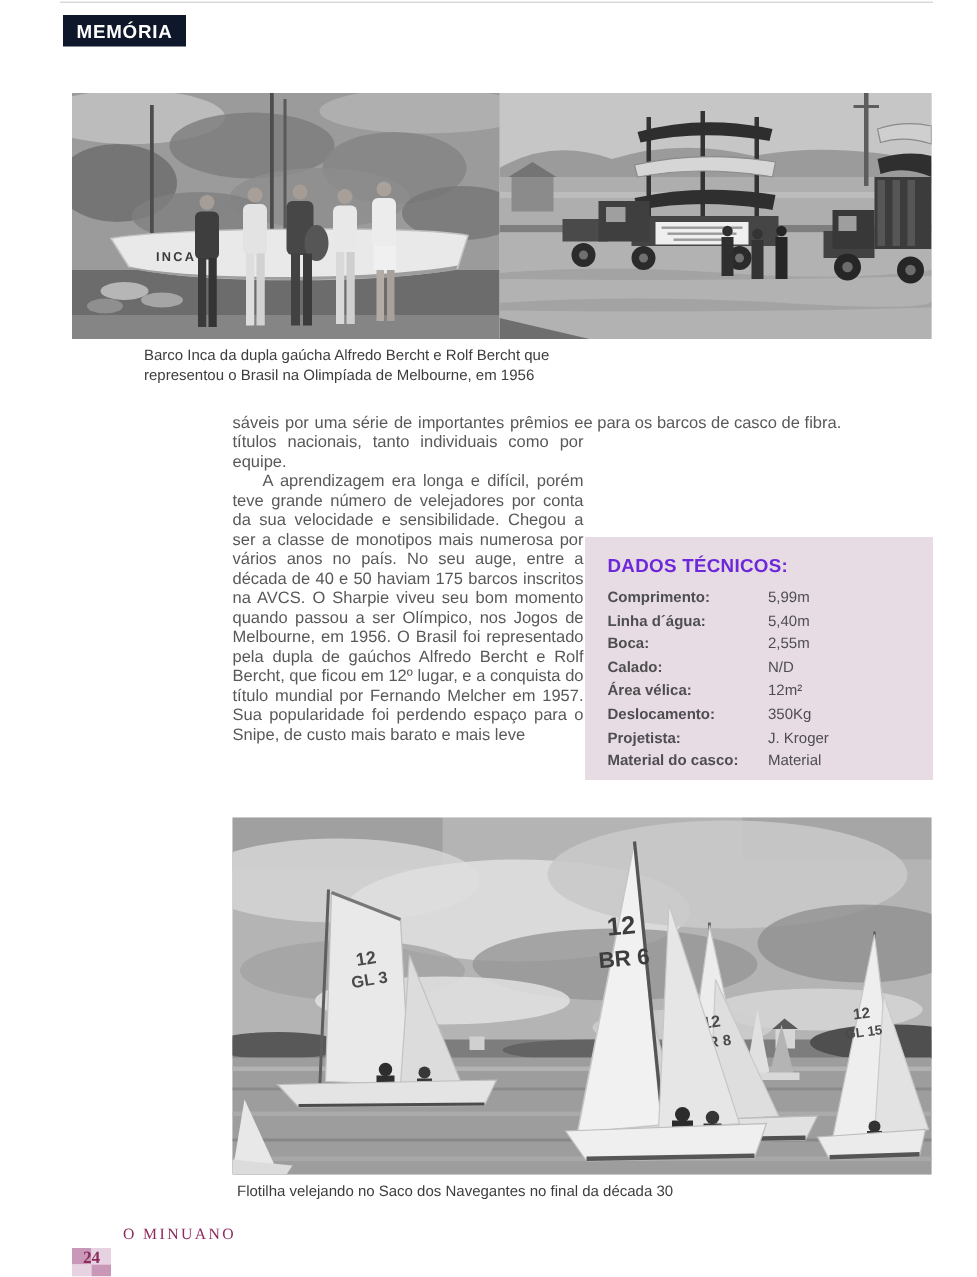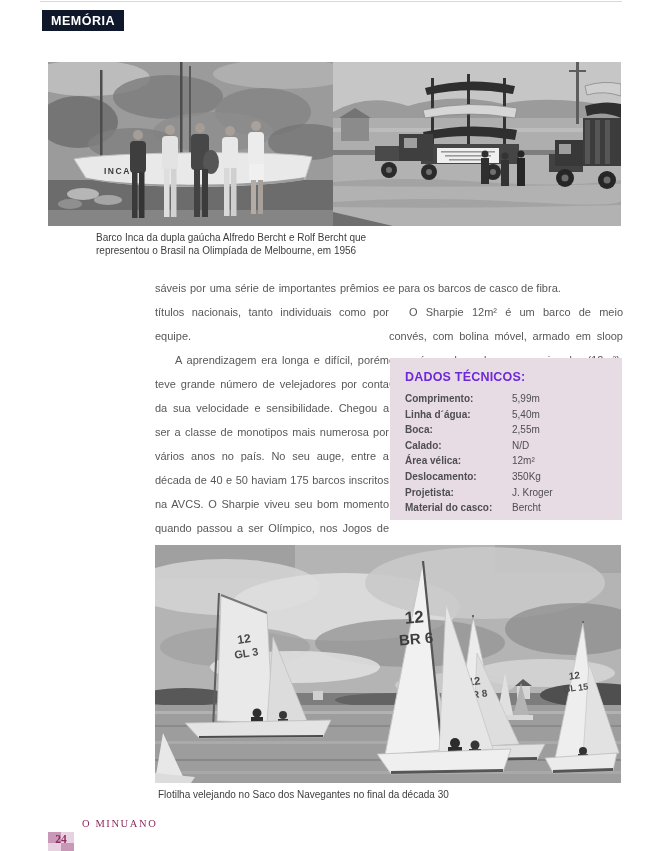--- a/index.html
+++ b/index.html
@@ -11,21 +11,21 @@
     color:#fff;font-weight:bold;font-size:12.5px;letter-spacing:.5px;
     display:flex;align-items:center;justify-content:center;}
   .photo{background:#bdbdbd;display:block;}
   #photo-inca{left:48px;top:62px;}
   #photo-trucks{left:333px;top:62px;}
   #photo-regatta{left:155px;top:545px;}
   .caption{font-size:10px;line-height:13px;color:#3d3d3d;}
   #caption-inca{left:48px;top:231px;width:282px;margin-left:48px;}
   #caption-trucks{left:333px;top:231px;width:282px;}
   #caption-regatta{left:158px;top:788px;width:460px;}
-  .col{width:234px;font-size:11px;line-height:24px;color:#58585a;text-align:justify;}
+  .col{width:234px;font-size:11px;line-height:13px;color:#58585a;text-align:justify;}
   #col-left{left:155px;top:276px;}
   #col-right{left:389px;top:276px;}
   .col p{margin:0;}
   .col p.indent{text-indent:20px;}
   #end-mark{display:inline-block;vertical-align:baseline;margin-left:3px;}
   #tech-box{left:390px;top:358px;width:232px;height:162px;background:#e8dce4;box-sizing:border-box;
     padding:12px 14px 0 15px;}
   #tech-title{color:#6d28d9;font-weight:bold;font-size:12.5px;letter-spacing:.2px;margin-bottom:7px;}
   .trow{display:flex;line-height:15.6px;font-size:10px;color:#4e4e50;}
   .tlabel{font-weight:bold;width:107px;flex:none;}
@@ -179,27 +179,20 @@
   </svg>
 
   <div id="caption-inca" class="abs caption">Barco Inca da dupla gaúcha Alfredo Bercht e Rolf Bercht que representou o Brasil na Olimpíada de Melbourne, em 1956</div>
 
   <div id="col-left" class="abs col">
     <p>sáveis por uma série de importantes prêmios e títulos nacionais, tanto individuais como por equipe.</p>
     <p class="indent">A aprendizagem era longa e difícil, porém teve grande número de velejadores por conta da sua velocidade e sensibilidade. Chegou a ser a classe de monotipos mais numerosa por vários anos no país. No seu auge, entre a década de 40 e 50 haviam 175 barcos inscritos na AVCS. O Sharpie viveu seu bom momento quando passou a ser Olímpico, nos Jogos de Melbourne, em 1956. O Brasil foi representado pela dupla de gaúchos Alfredo Bercht e Rolf Bercht, que ficou em 12º lugar, e a conquista do título mundial por Fernando Melcher em 1957.  Sua popularidade foi perdendo espaço para o Snipe, de custo mais barato e mais leve</p>
   </div>
   <div id="col-right" class="abs col">
     <p>e para os barcos de casco de fibra.</p>
-    <p class="indent">
-      <span>O Sharpie 12m²  é um barco de meio convés, com bolina móvel, armado em sloop com área de vela carangueja de (12m²). Construído com cavernas em V.</span>
-      <svg id="end-mark" width="16" height="9" viewBox="0 0 16 9">
-        <polygon points="0,0 11,0 9,3.2 0,3.2" fill="#8d2b5e"></polygon>
-        <polygon points="0,5 13,5 16,6.8 13,8.6 0,8.6" fill="#8d2b5e"></polygon>
-      </svg>
-    </p>
   </div>
 
   <div id="tech-box" class="abs">
     <div id="tech-title">DADOS TÉCNICOS:</div>
     <div class="trow">
       <span class="tlabel">Comprimento:</span>
       <span class="tvalue">5,99m</span>
     </div>
     <div class="trow">
       <span class="tlabel">Linha d´água:</span>
@@ -220,21 +213,21 @@
     <div class="trow">
       <span class="tlabel">Deslocamento:</span>
       <span class="tvalue">350Kg</span>
     </div>
     <div class="trow">
       <span class="tlabel">Projetista:</span>
       <span class="tvalue">J. Kroger</span>
     </div>
     <div class="trow">
       <span class="tlabel">Material do casco:</span>
-      <span class="tvalue">Bercht</span>
+      <span class="tvalue">Material</span>
     </div>
   </div>
 
   <svg id="photo-regatta" class="abs photo" width="466" height="238" viewBox="0 0 466 238">
     <rect width="466" height="238" fill="#b4b4b4"></rect>
     <rect width="140" height="34" fill="#8f8f8f" opacity="0.55"></rect>
     <rect x="340" width="126" height="28" fill="#989898" opacity="0.5"></rect>
     <ellipse cx="70" cy="42" rx="95" ry="28" fill="#d3d3d3" opacity="0.9"></ellipse>
     <ellipse cx="190" cy="62" rx="115" ry="34" fill="#dedede" opacity="0.9"></ellipse>
     <ellipse cx="330" cy="38" rx="120" ry="36" fill="#c9c9c9" opacity="0.9"></ellipse>

